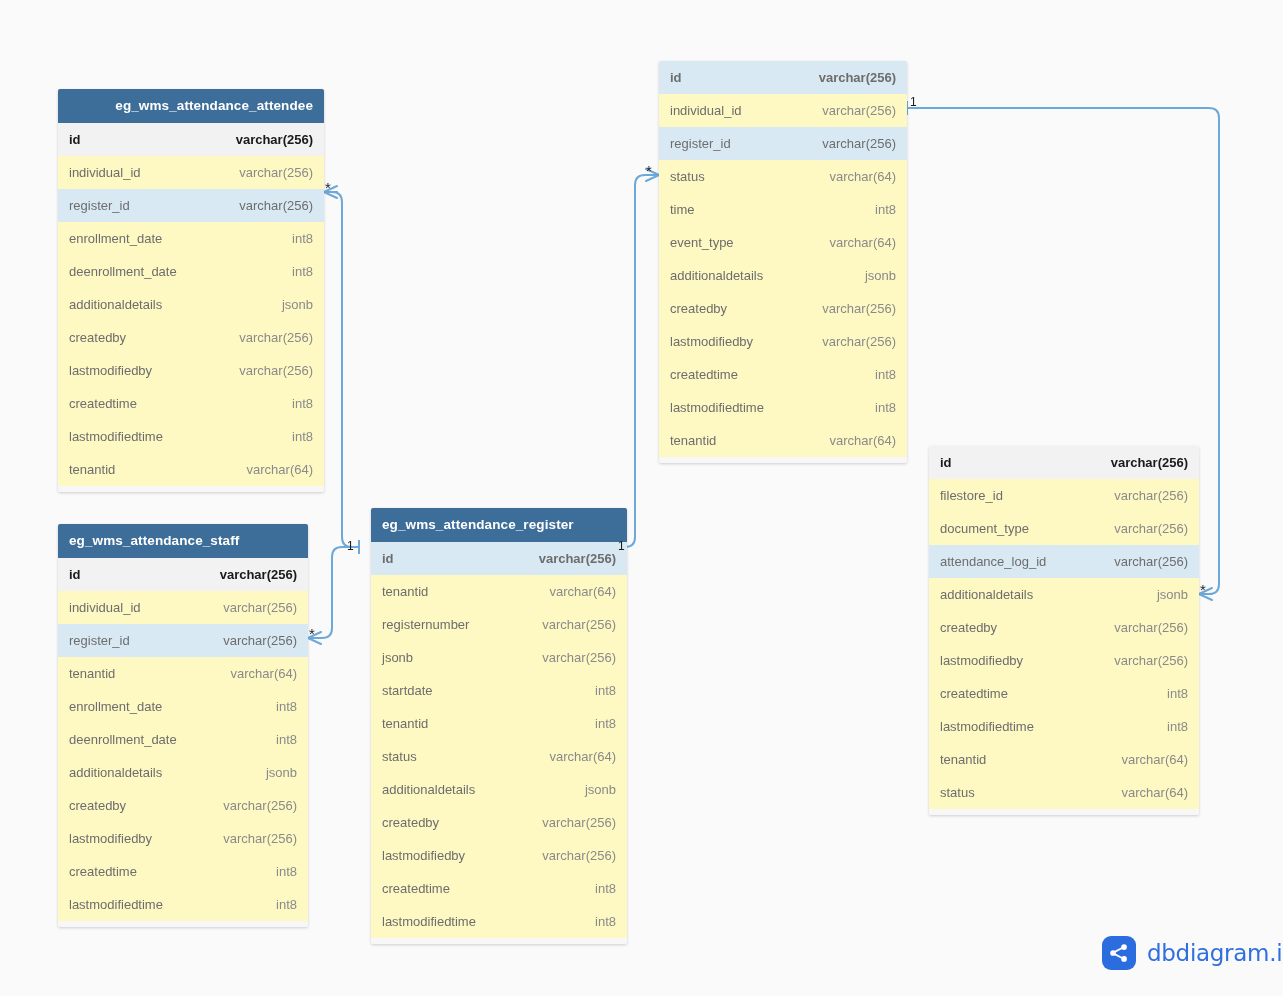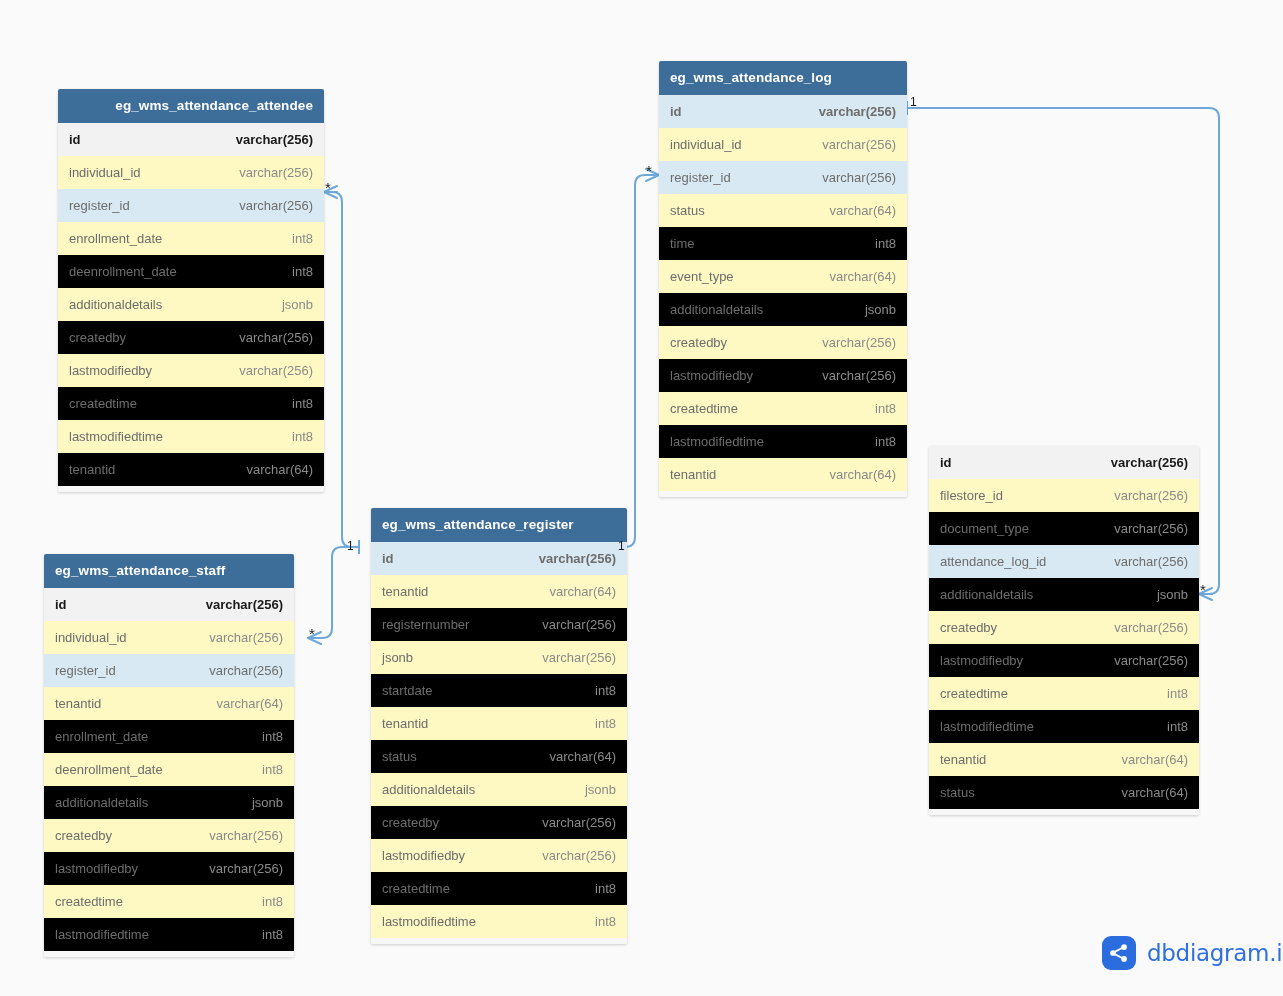--- a/index.html
+++ b/index.html
@@ -40,21 +40,21 @@
     white-space: nowrap;
   }
   .field-row {
     display: flex;
     justify-content: space-between;
     align-items: center;
     padding: 0 11px;
     height: 33px;
     font-size: 13px;
     color: #6d6d6d;
-    background: #000000;
+    background: #fef9c3;
     white-space: nowrap;
   }
   .field-row.alt {
     background: #fef9c3;
   }
   .field-row.pk {
     background: #f2f2f2;
     color: #1a1a1a;
     font-weight: bold;
   }
@@ -190,21 +190,21 @@
         <div class="field-row alt">
           <span class="field-name">lastmodifiedtime</span>
           <span class="field-type">int8</span>
         </div>
         <div class="field-row">
           <span class="field-name">tenantid</span>
           <span class="field-type">varchar(64)</span>
         </div>
         <div class="card-bottom-pad"></div>
       </div>
-      <div class="table-card" style="left: 44px; top: 524px; width: 250px; margin-top: 30px;">
+      <div class="table-card" style="left: 58px; top: 524px; width: 250px;">
         <div class="table-header">eg_wms_attendance_staff</div>
         <div class="field-row pk">
           <span class="field-name">id</span>
           <span class="field-type">varchar(256)</span>
         </div>
         <div class="field-row alt">
           <span class="field-name">individual_id</span>
           <span class="field-type">varchar(256)</span>
         </div>
         <div class="field-row highlight">
@@ -291,21 +291,20 @@
           <span class="field-name">createdtime</span>
           <span class="field-type">int8</span>
         </div>
         <div class="field-row alt">
           <span class="field-name">lastmodifiedtime</span>
           <span class="field-type">int8</span>
         </div>
         <div class="card-bottom-pad"></div>
       </div>
       <div class="table-card" style="left: 659px; top: 61px; width: 248px;">
-        <div class="table-header">eg_wms_attendance_log</div>
         <div class="field-row pk highlight">
           <span class="field-name">id</span>
           <span class="field-type">varchar(256)</span>
         </div>
         <div class="field-row alt">
           <span class="field-name">individual_id</span>
           <span class="field-type">varchar(256)</span>
         </div>
         <div class="field-row highlight">
           <span class="field-name">register_id</span>

